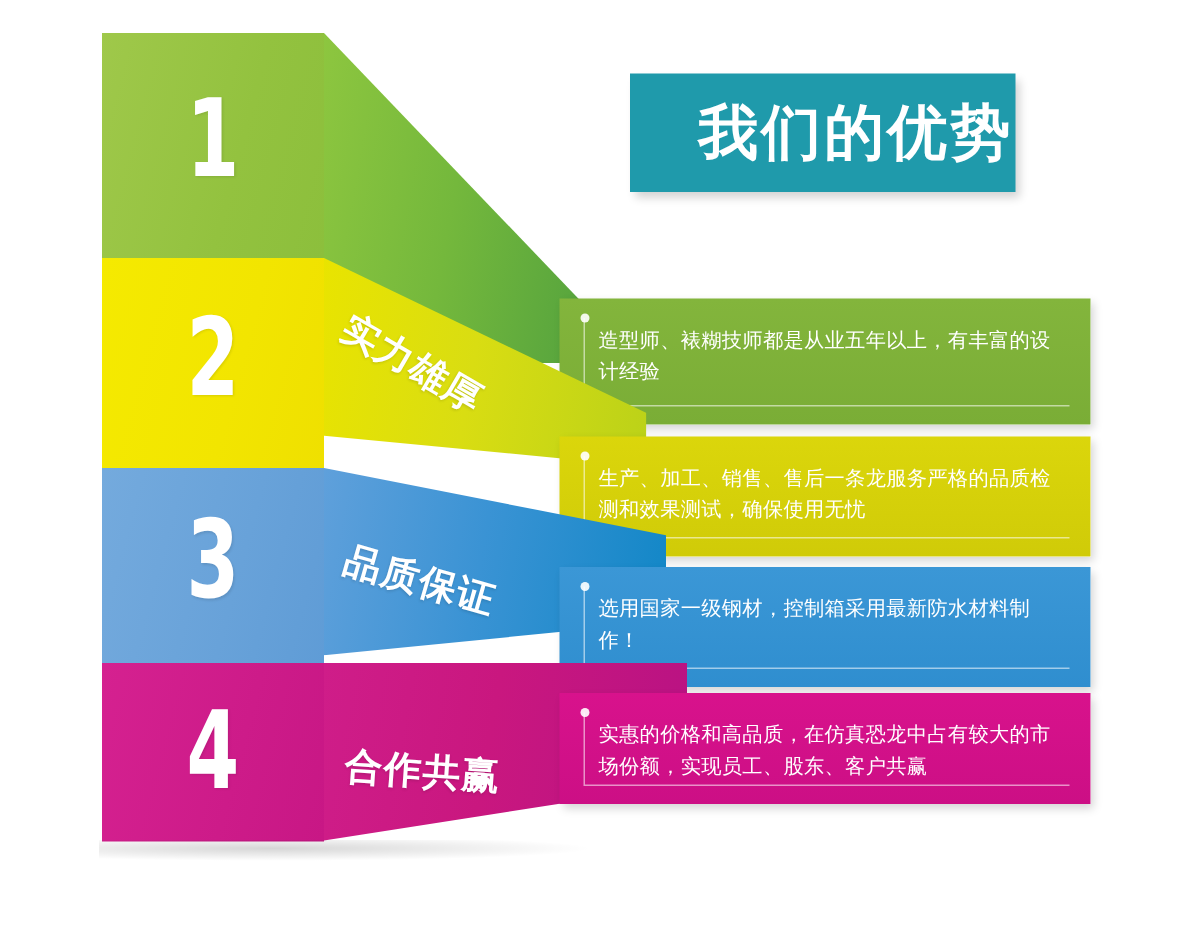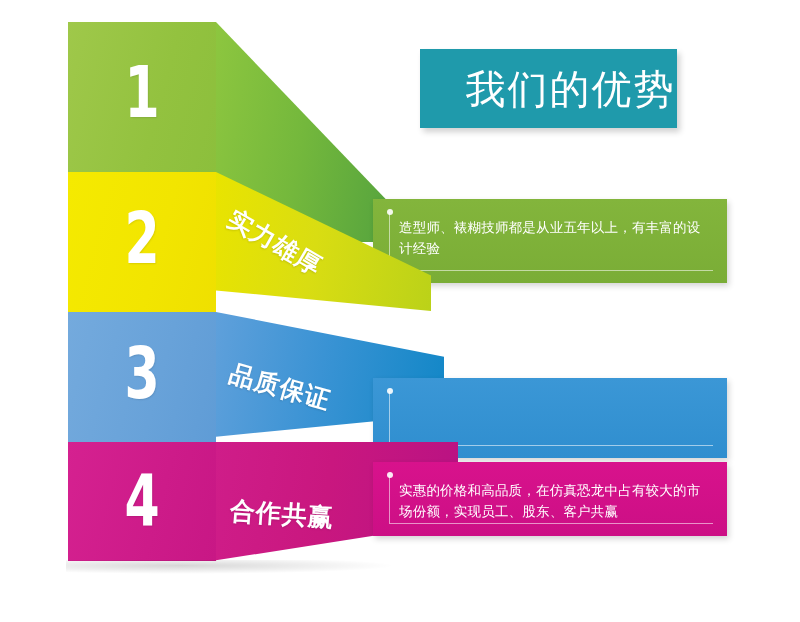--- a/index.html
+++ b/index.html
@@ -20,21 +20,21 @@
     position: absolute;
     left: 420px; top: 49px;
     width: 257px; height: 79px;
     background: #1f9aab;
     display: flex; align-items: center; justify-content: center;
     box-shadow: 3px 4px 6px rgba(0,0,0,0.18);
   }
   #title-banner .t {
     color: #ffffff;
     font-size: 40px;
-    font-weight: normal;
+    font-weight: bold;
     letter-spacing: 2px;
     line-height: 1;
     margin-left: 44px;
   }
 
   
   .row { position: absolute; left: 0; top: 0; width: 800px; height: 622px; }
 
   .front-face {
     position: absolute;
@@ -94,20 +94,21 @@
     background: rgba(255,255,255,0.9);
   }
   .panel .ptext {
     position: absolute;
     left: 26px; top: 18px;
     right: 22px;
     color: #ffffff;
     font-size: 13.5px;
     line-height: 1.55;
     letter-spacing: 0.2px;
+    font-family: Liberation Serif, serif;
   }
 
   
   #ground {
     position: absolute;
     left: 66px; top: 560px;
     width: 330px; height: 14px;
     background: radial-gradient(ellipse at 35% 40%, rgba(0,0,0,0.16), rgba(0,0,0,0) 70%);
   }
 </style>
@@ -144,38 +145,46 @@
     <div class="wedge" style="top:172px; height:188px; width:215px;">
       <div style="position:absolute; inset:0;
                   background:linear-gradient(100deg,#e9e400 0%,#d9dd12 45%,#b9d119 100%);
                   clip-path: polygon(0 0, 100% 55%, 100% 74%, 0 63%);"></div>
       <div class="label" style="left:14px; top:28px; transform: rotate(30deg);">实力雄厚</div>
     </div>
     <div class="front-face" style="top:172px; height:140px;
                 background:linear-gradient(105deg,#f5ea00 0%,#f2e500 60%,#efe000 100%);">
       <div class="num" style="top:30px;">2</div>
     </div>
+    <div class="panel" style="top:291px; height:80px;
+                background:linear-gradient(180deg,#dbd60b 0%,#d0cb08 100%);">
+      <div class="inner">
+        <div class="dot"></div>
+      </div>
+      <div class="ptext">生产、加工、销售、售后一条龙服务严格的品质检测和效果测试，确保使用无忧</div>
+    </div>
   </div>
 
   <div class="row">
     <div class="wedge" style="top:312px; height:160px; width:228px;">
       <div style="position:absolute; inset:0;
                   background:linear-gradient(100deg,#5fa0db 0%,#3a93d4 45%,#0f86c6 100%);
                   clip-path: polygon(0 0, 100% 28%, 100% 64%, 0 78%);"></div>
       <div class="label" style="left:14px; top:44px; transform: rotate(16deg);">品质保证</div>
     </div>
     <div class="front-face" style="top:312px; height:130px;
                 background:linear-gradient(105deg,#74aadd 0%,#68a2d9 60%,#5f9cd6 100%);">
       <div class="num" style="top:25px;">3</div>
     </div>
     <div class="panel" style="top:378px; height:80px;
                 background:linear-gradient(180deg,#3b97d6 0%,#2f8ecf 100%);">
       <div class="inner">
         <div class="dot"></div>
       </div>
+      <div class="ptext">选用国家一级钢材，控制箱采用最新防水材料制作！</div>
     </div>
   </div>
 
   <div class="row">
     <div class="wedge" style="top:442px; height:130px; width:242px;">
       <div style="position:absolute; inset:0;
                   background:linear-gradient(100deg,#cf1d89 0%,#c9177f 45%,#b81283 100%);
                   clip-path: polygon(0 0, 100% 0, 100% 62%, 0 91%);"></div>
       <div class="label" style="left:14px; top:52px; transform: rotate(4deg);">合作共赢</div>
     </div>

